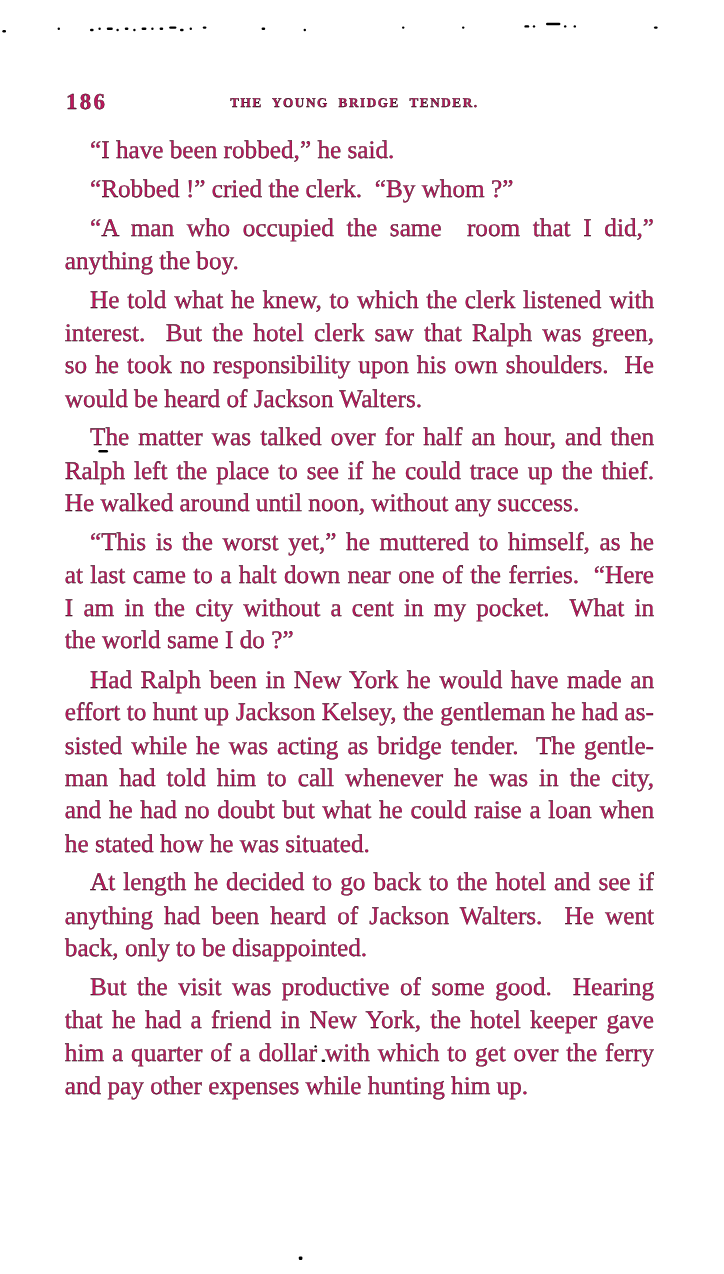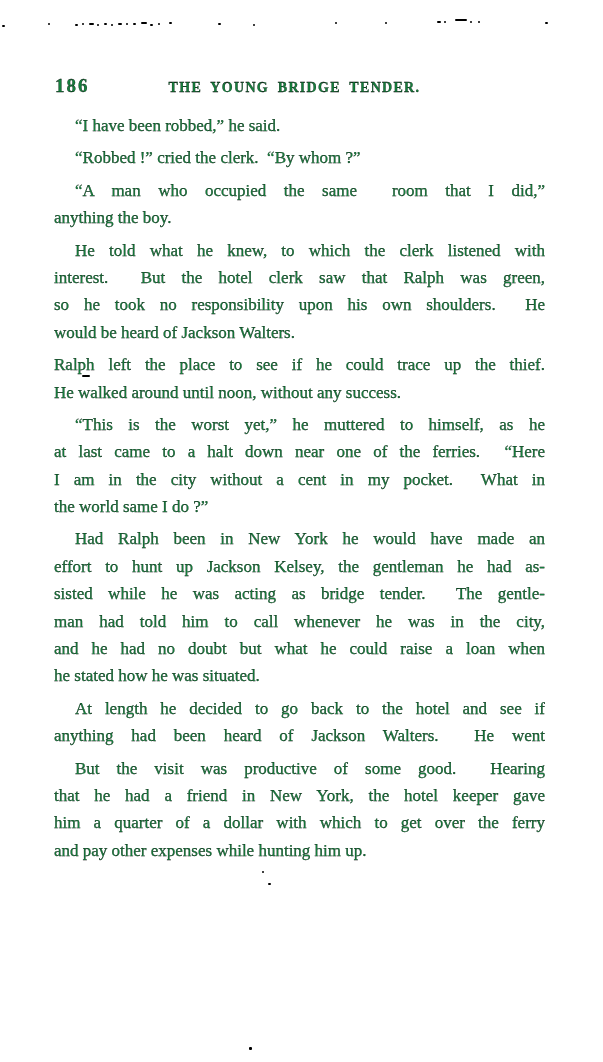--- a/index.html
+++ b/index.html
@@ -7,21 +7,21 @@
     padding: 0;
     background: #ffffff;
   }
   .page {
     position: relative;
     width: 603px;
     height: 1062px;
     background: #ffffff;
     overflow: hidden;
     font-family: "Liberation Serif", "DejaVu Serif", serif;
-    color: #15803d;
+    color: #be185d;
   }
   .page-header {
     position: absolute;
     top: 75px;
     left: 54px;
     width: 491px;
     height: 24px;
   }
   .page-number {
     position: absolute;
@@ -30,33 +30,33 @@
     font-size: 19px;
     font-weight: 700;
     letter-spacing: 2px;
     -webkit-text-stroke: 0.3px #000;
   }
   .running-title {
     position: absolute;
     left: 50%;
     top: 5px;
     transform: translateX(-52%);
-    font-size: 14px;
+    font-size: 11px;
     font-weight: 700;
     letter-spacing: 1.3px;
     word-spacing: 4px;
     white-space: nowrap;
     -webkit-text-stroke: 0.3px #000;
   }
   .text-block {
     position: absolute;
     top: 112px;
     left: 54px;
     width: 491px;
-    font-size: 17px;
+    font-size: 21px;
     line-height: 27.4px;
     -webkit-text-stroke: 0.25px #000;
   }
   .para {
     margin: 0 0 5px 0;
   }
   .line {
     white-space: pre-wrap;
     text-align: justify;
     text-align-last: justify;
@@ -97,40 +97,42 @@
         <div class="line first">“A man who occupied the same  room that I did,”</div>
         <div class="line last">anything the boy.</div>
       </div>
       <div class="para">
         <div class="line first">He told what he knew, to which the clerk listened with</div>
         <div class="line">interest.  But the hotel clerk saw that Ralph was green,</div>
         <div class="line">so he took no responsibility upon his own shoulders.  He</div>
         <div class="line last">would be heard of Jackson Walters.</div>
       </div>
       <div class="para">
+        <div class="line first">The matter was talked over for half an hour, and then</div>
         <div class="line">Ralph left the place to see if he could trace up the thief.</div>
         <div class="line last">He walked around until noon, without any success.</div>
       </div>
       <div class="para">
         <div class="line first">“This is the worst yet,” he muttered to himself, as he</div>
         <div class="line">at last came to a halt down near one of the ferries.  “Here</div>
         <div class="line">I am in the city without a cent in my pocket.  What in</div>
         <div class="line last">the world same I do ?”</div>
       </div>
       <div class="para">
         <div class="line first">Had Ralph been in New York he would have made an</div>
         <div class="line">effort to hunt up Jackson Kelsey, the gentleman he had as-</div>
         <div class="line">sisted while he was acting as bridge tender.  The gentle-</div>
         <div class="line">man had told him to call whenever he was in the city,</div>
         <div class="line">and he had no doubt but what he could raise a loan when</div>
         <div class="line last">he stated how he was situated.</div>
       </div>
       <div class="para">
         <div class="line first">At length he decided to go back to the hotel and see if</div>
         <div class="line">anything had been heard of Jackson Walters.  He went</div>
+        <div class="line last">back, only to be disappointed.</div>
       </div>
       <div class="para">
         <div class="line first">But the visit was productive of some good.  Hearing</div>
         <div class="line">that he had a friend in New York, the hotel keeper gave</div>
         <div class="line">him a quarter of a dollar with which to get over the ferry</div>
         <div class="line last">and pay other expenses while hunting him up.</div>
       </div>
     </div>
 
   <div id="artifacts">

